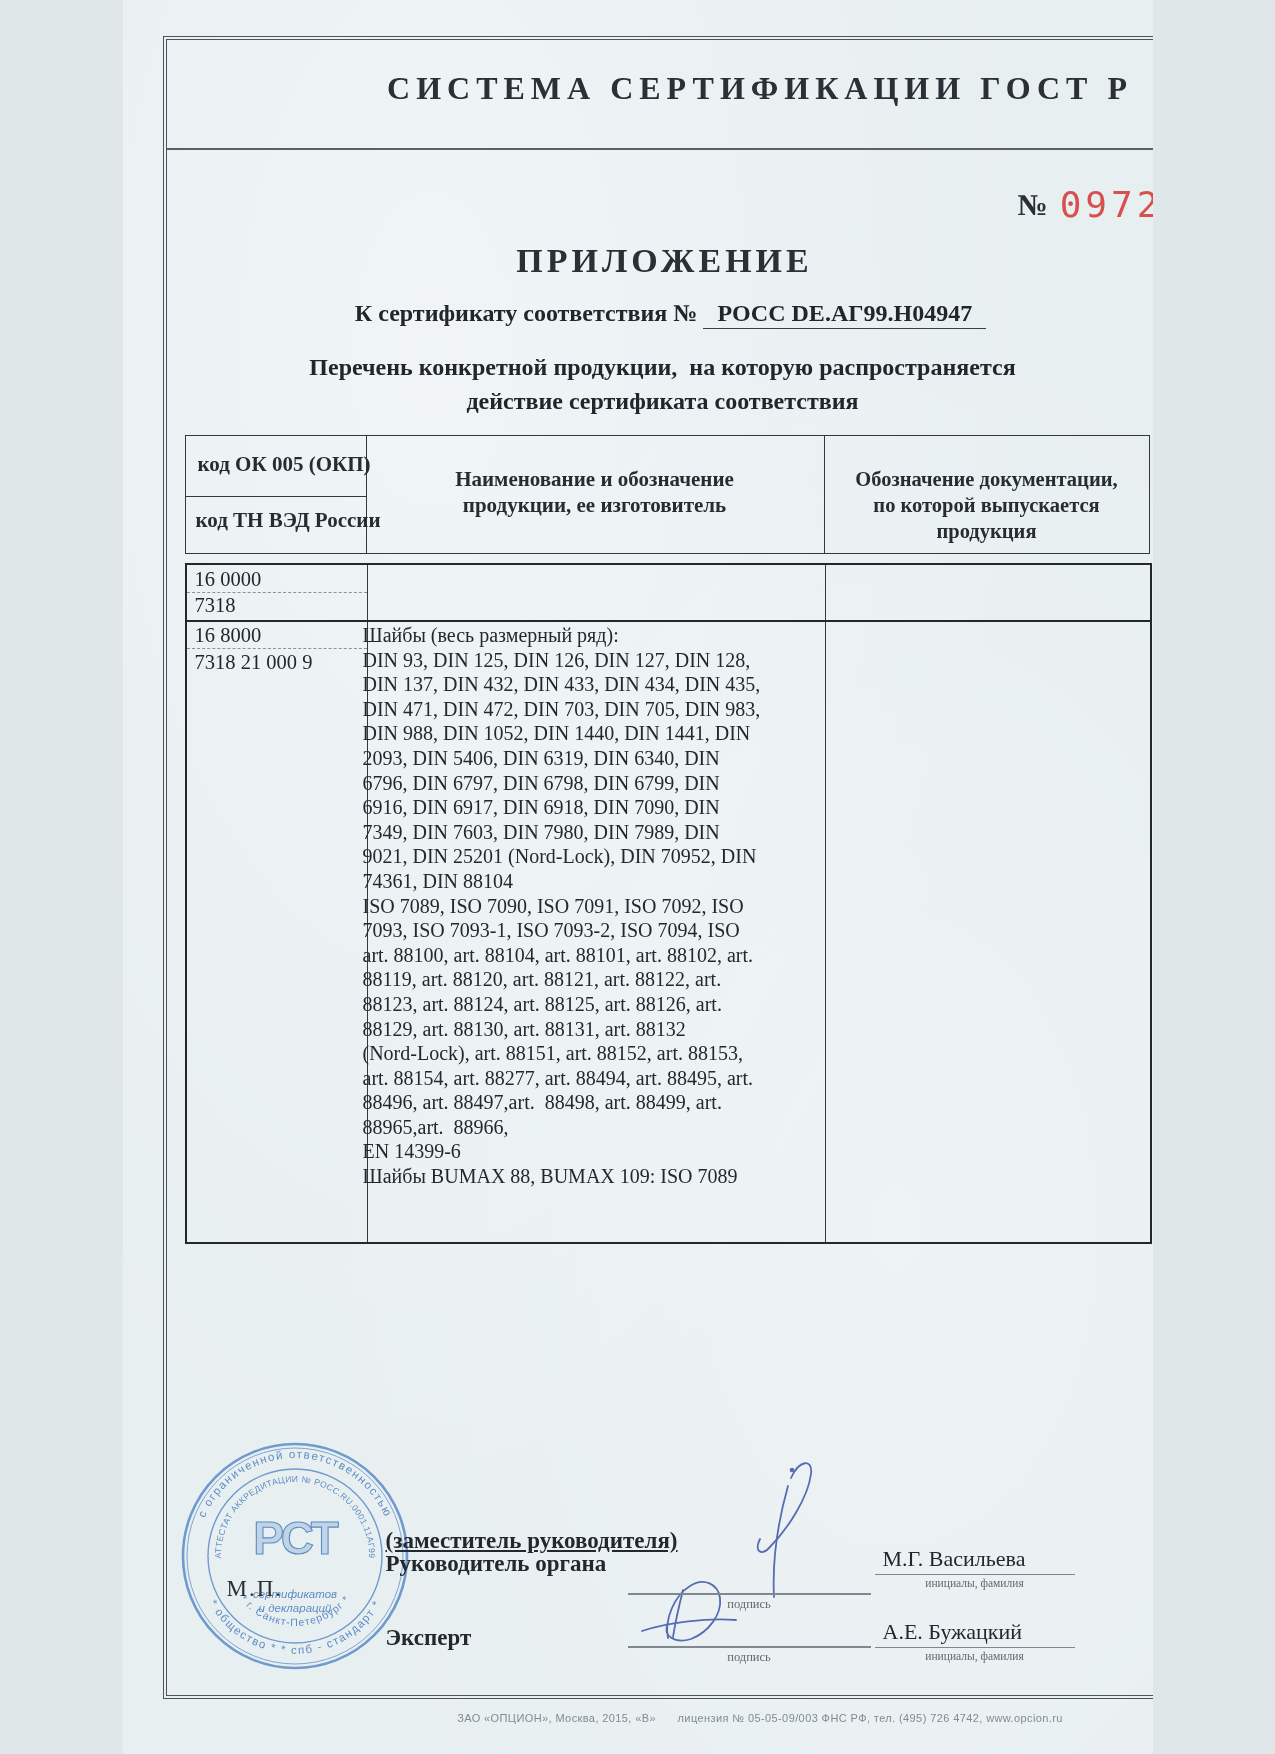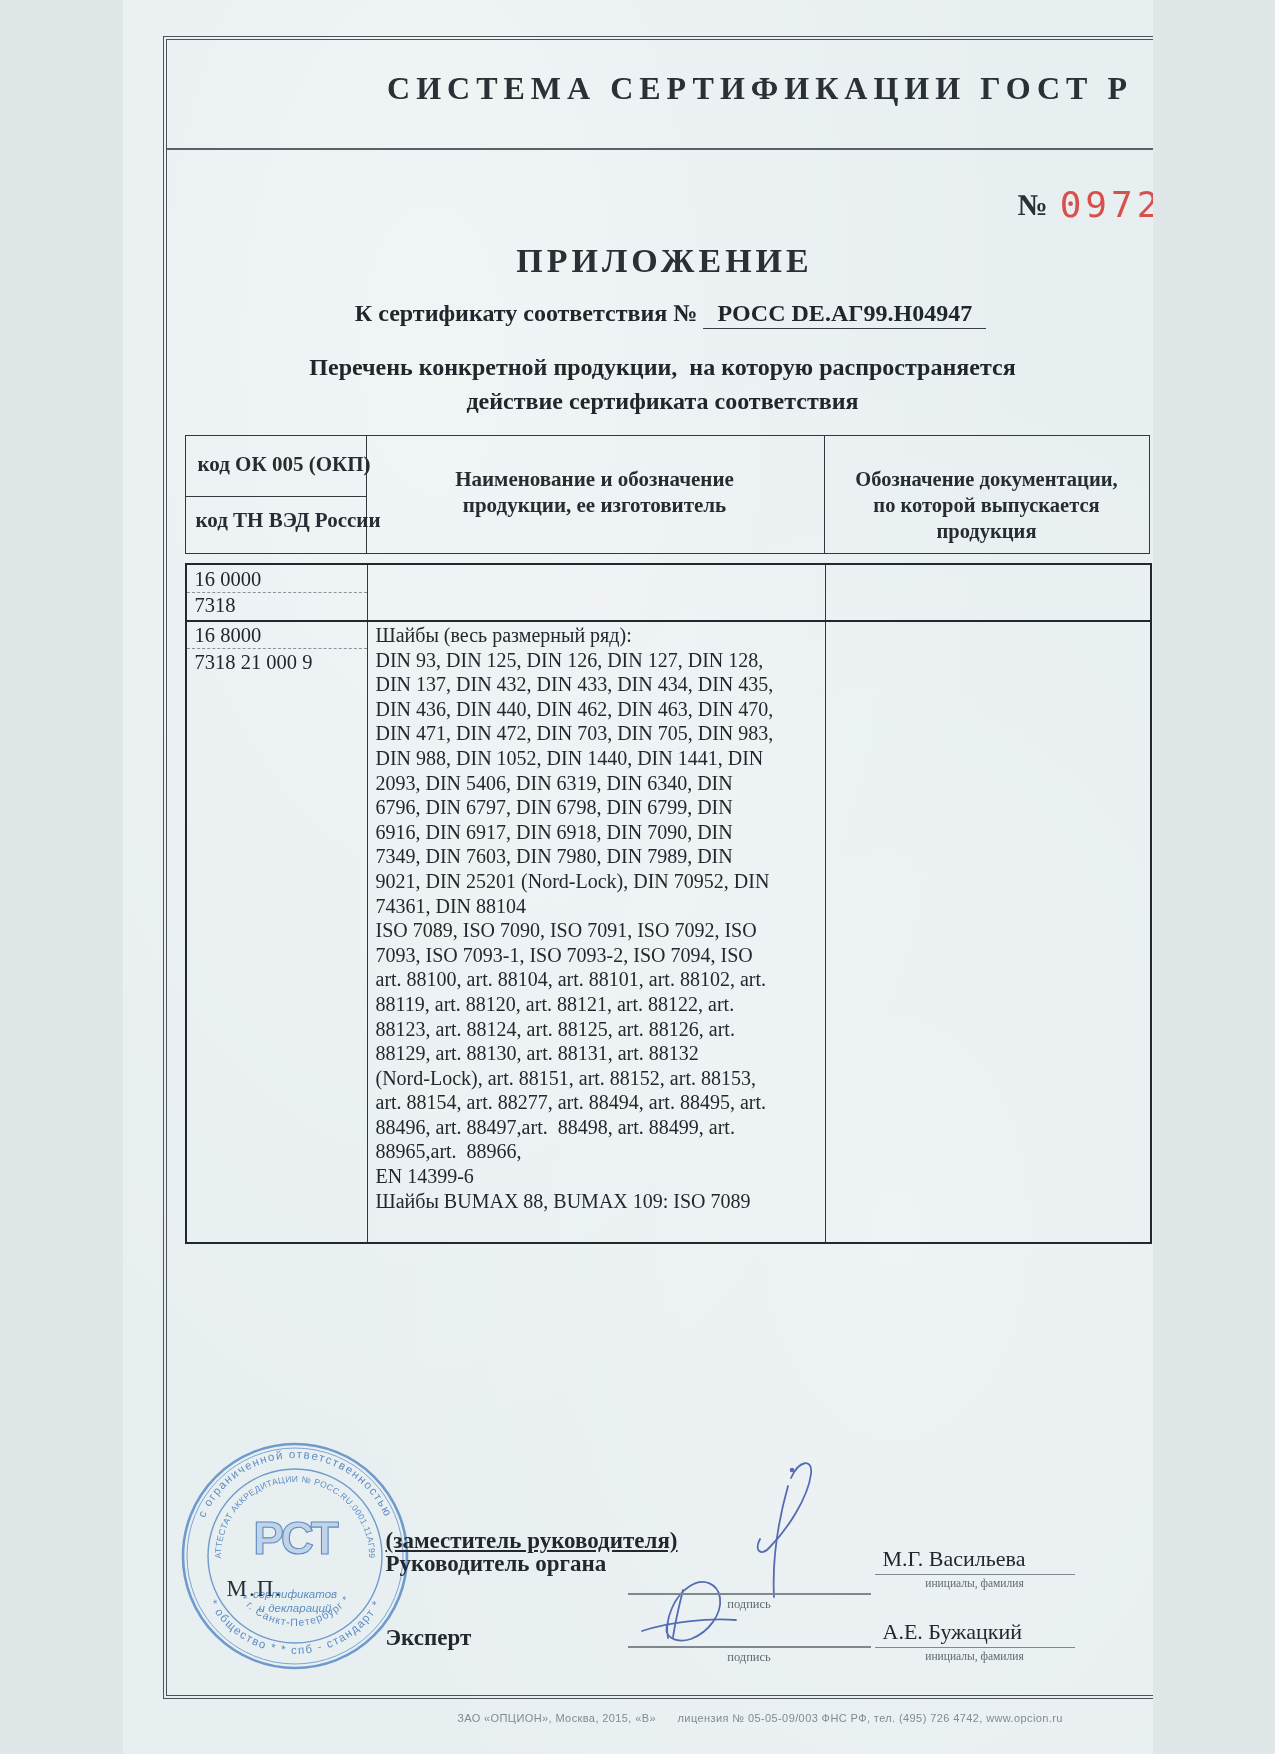--- a/index.html
+++ b/index.html
@@ -27,21 +27,21 @@
   .thead{left:62px;top:435px;width:963px;height:117px;border:1.8px solid #33383c;}
   .vline{position:absolute;top:0;bottom:0;width:1.6px;background:#33383c;}
   .thead .c1div{position:absolute;left:0;top:60px;width:180px;height:1.4px;background:#33383c;}
   .hcell{position:absolute;font-size:21px;font-weight:bold;color:#262c31;}
   .hcell.center{text-align:center;line-height:26px;}
   
   .tbl{left:62px;top:563px;width:963px;height:677px;border:2px solid #23282c;}
   .tbl .hdiv{position:absolute;left:0;top:55px;width:100%;height:1.8px;background:#23282c;}
   .code{position:absolute;font-size:20.5px;white-space:pre;}
   .dashed{position:absolute;left:0;width:180px;border-top:1.6px dashed #8a9398;}
-  .plines{position:absolute;left:189px;top:58px;}
+  .plines{position:absolute;left:176px;top:58px;}
   .pline{font-size:20px;line-height:24.6px;white-space:pre;color:#22282d;}
   
   .sigtitle{font-size:23px;font-weight:bold;color:#22282d;}
   .u{text-decoration:underline;}
   .sigline{height:1.5px;background:#7d898e;}
   .sigcap{font-size:12.5px;color:#5f6b70;text-align:center;font-family:"Liberation Serif",serif;}
   .signame{font-size:22px;color:#22282d;}
   .nameline{height:1.3px;background:#7d898e;}
   .namecap{font-size:11.5px;color:#5f6b70;text-align:center;}
   .mp{font-size:23px;letter-spacing:2px;color:#2a3035;}
@@ -101,21 +101,20 @@
     <div class="code" style="left:8px;top:29px;">7318</div>
 
     <div class="code" style="left:8px;top:59px;">16 8000</div>
     <div class="dashed" style="top:83px;"></div>
     <div class="code" style="left:8px;top:86px;">7318 21 000 9</div>
 
     <div class="plines">
         <div class="pline">Шайбы (весь размерный ряд):</div>
         <div class="pline">DIN 93, DIN 125, DIN 126, DIN 127, DIN 128,</div>
         <div class="pline">DIN 137, DIN 432, DIN 433, DIN 434, DIN 435,</div>
-        <div class="pline">DIN 436, DIN 440, DIN 462, DIN 463, DIN 470,</div>
         <div class="pline">DIN 471, DIN 472, DIN 703, DIN 705, DIN 983,</div>
         <div class="pline">DIN 988, DIN 1052, DIN 1440, DIN 1441, DIN</div>
         <div class="pline">2093, DIN 5406, DIN 6319, DIN 6340, DIN</div>
         <div class="pline">6796, DIN 6797, DIN 6798, DIN 6799, DIN</div>
         <div class="pline">6916, DIN 6917, DIN 6918, DIN 7090, DIN</div>
         <div class="pline">7349, DIN 7603, DIN 7980, DIN 7989, DIN</div>
         <div class="pline">9021, DIN 25201 (Nord-Lock), DIN 70952, DIN</div>
         <div class="pline">74361, DIN 88104</div>
         <div class="pline">ISO 7089, ISO 7090, ISO 7091, ISO 7092, ISO</div>
         <div class="pline">7093, ISO 7093-1, ISO 7093-2, ISO 7094, ISO</div>

